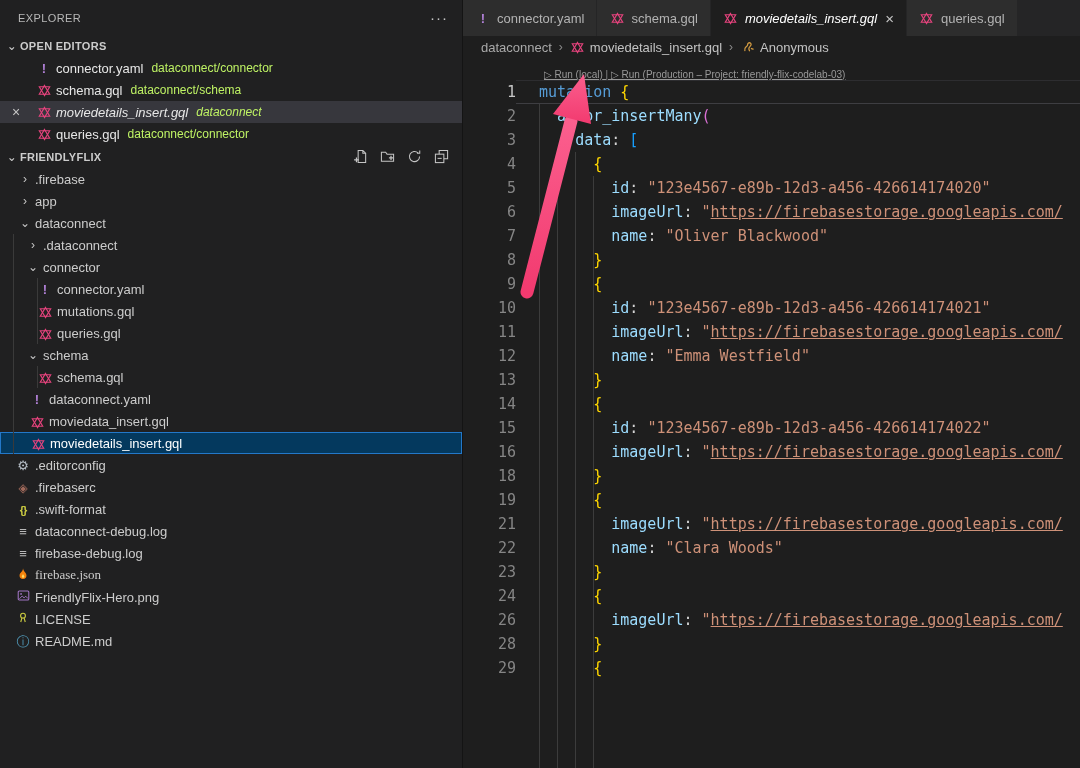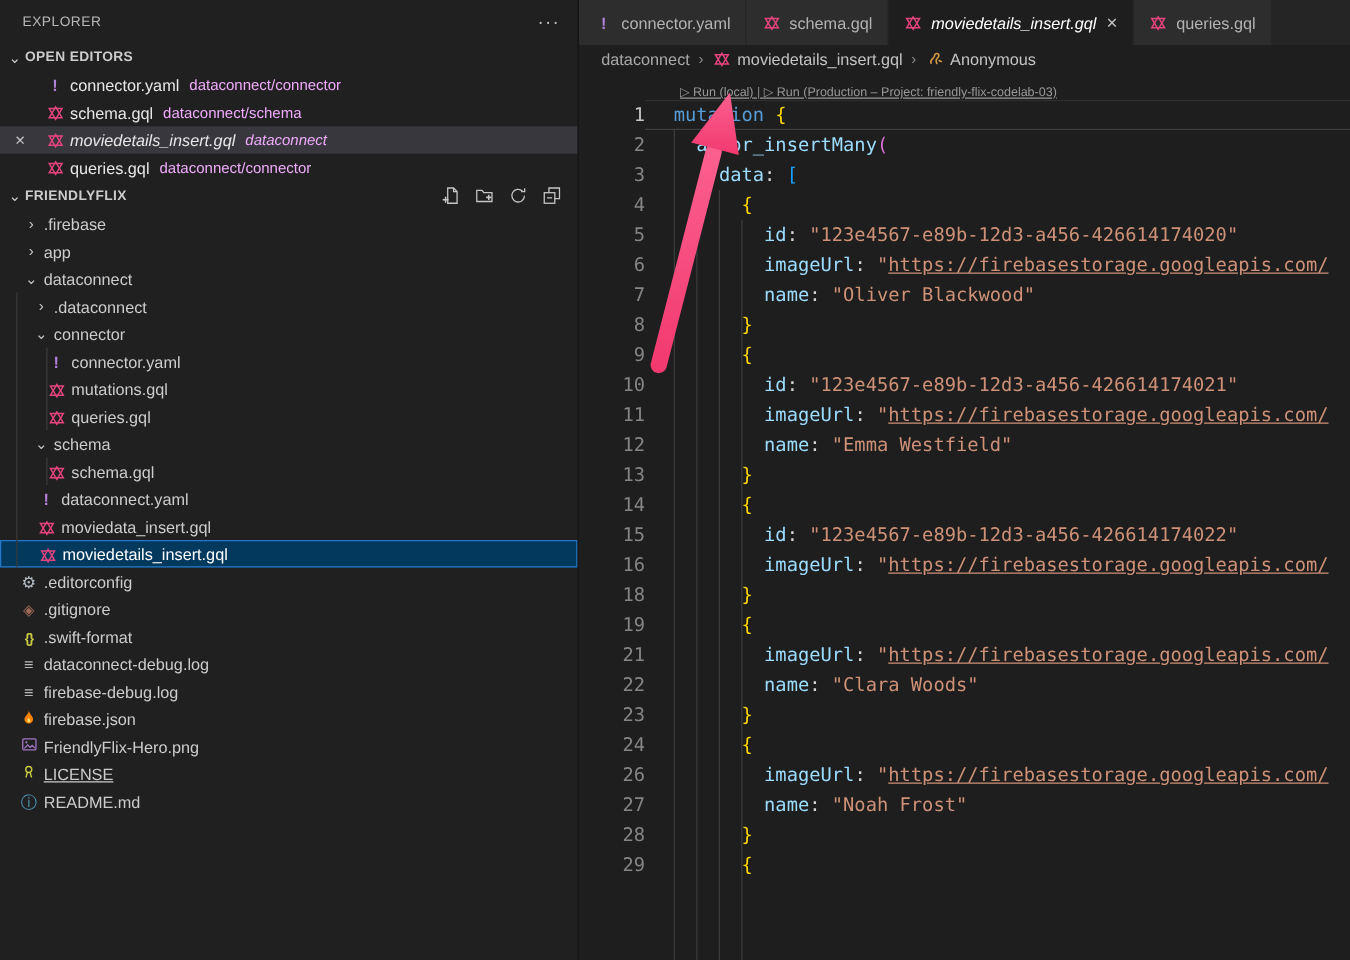--- a/index.html
+++ b/index.html
@@ -21,21 +21,21 @@
   .proj-header { padding-left:4px; height:23px; }
   .proj-tools { margin-left:auto; display:flex; gap:9px; padding-right:12px; }
   .tool-ic { width:18px; height:18px; display:flex; align-items:center; justify-content:center; cursor:pointer; }
   .tool-ic svg { stroke:#c5c5c5; fill:none; stroke-width:1.1; }
 
   .oe-row { height:22px; display:flex; align-items:center; font-size:13px; cursor:pointer; }
   .oe-row.active { background:#37373d; }
   .oe-close { width:16px; margin-left:8px; text-align:center; color:#c5c5c5; font-size:14px; }
   .oe-icon { width:18px; margin-left:12px; text-align:center; flex:none; }
   .oe-name { margin-left:4px; color:#e7e7e7; white-space:nowrap; }
-  .oe-path { margin-left:8px; color:#f0abfc; font-size:12px; white-space:nowrap; }
+  .oe-path { margin-left:8px; color:#bef264; font-size:12px; white-space:nowrap; }
   .oe-row.active .oe-name, .oe-row.active .oe-path { font-style:italic; }
 
   .tree { position:relative; }
   .tree-row { height:22px; display:flex; align-items:center; font-size:13px; color:#cccccc;
               cursor:pointer; white-space:nowrap; position:relative; }
   .tree-row .chev { width:14px; text-align:center; font-size:12px; color:#c5c5c5; flex:none; }
   .tree-row .f-ic { width:18px; text-align:center; flex:none; }
   .tree-row .lbl { margin-left:3px; }
   .tree-row.selected { background:var(--c-selection_bg,#04395e); border:1px solid var(--c-selection_border,#2378c9); color:#ffffff; }
   .guide { position:absolute; width:1px; background:#3a3a3a; }
@@ -240,50 +240,50 @@
                 <path d="M8 14.2 L1.6 3.4 H14.4 Z" fill="none" stroke="#e5437d" stroke-width="1.4"></path>
               </svg></span></span>
           <span class="lbl">moviedetails_insert.gql</span>
         </div>
         <div class="tree-row" style="padding-left: 14px;">
           <span class="f-ic"><span class="ic gear-ic">⚙</span></span>
           <span class="lbl">.editorconfig</span>
         </div>
         <div class="tree-row" style="padding-left: 14px;">
           <span class="f-ic"><span class="ic git-ic">◈</span></span>
-          <span class="lbl">.gitignore</span>
+          <span class="lbl">.firebaserc</span>
         </div>
         <div class="tree-row" style="padding-left: 14px;">
           <span class="f-ic"><span class="ic braces-ic">{}</span></span>
           <span class="lbl">.swift-format</span>
         </div>
         <div class="tree-row" style="padding-left: 14px;">
           <span class="f-ic"><span class="ic log-ic">≡</span></span>
           <span class="lbl">dataconnect-debug.log</span>
         </div>
         <div class="tree-row" style="padding-left: 14px;">
           <span class="f-ic"><span class="ic log-ic">≡</span></span>
           <span class="lbl">firebase-debug.log</span>
         </div>
-        <div class="tree-row" style="padding-left: 14px;">
+        <div class="tree-row" style="padding-left: 14px; font-family: Liberation Serif, serif;">
           <span class="f-ic"><span class="ic"><svg width="12" height="13" viewBox="0 0 16 16">
                 <path d="M8 1 C8.4 5 3.4 7 3.4 10.6 a4.6 4.6 0 0 0 9.2 0 C12.6 7 8.4 5 8 1 Z" fill="#f6820c"></path>
                 <path d="M8 8 C8 10 6.4 10.6 6.4 12 a1.7 1.7 0 0 0 3.4 0 C9.8 10.6 8 10 8 8 Z" fill="#fde068"></path>
               </svg></span></span>
           <span class="lbl">firebase.json</span>
         </div>
         <div class="tree-row" style="padding-left: 14px;">
           <span class="f-ic"><span class="ic"><svg width="13" height="13" viewBox="0 0 16 16">
                 <rect x="1.5" y="2.5" width="13" height="11" rx="1.2" fill="none" stroke="#a074c4" stroke-width="1.3"></rect>
                 <circle cx="5" cy="6" r="1.1" fill="#a074c4"></circle>
                 <path d="M3 12 l3.4-3.4 2.3 2.3 2-2 2.8 2.8" fill="none" stroke="#a074c4" stroke-width="1.2"></path>
               </svg></span></span>
           <span class="lbl">FriendlyFlix-Hero.png</span>
         </div>
-        <div class="tree-row" style="padding-left: 14px; text-decoration: underline;">
+        <div class="tree-row" style="padding-left: 14px;">
           <span class="f-ic"><span class="ic"><svg width="12" height="13" viewBox="0 0 16 16">
                 <circle cx="8" cy="5.5" r="3.2" fill="none" stroke="#cbcb41" stroke-width="1.5"></circle>
                 <path d="M6.6 8.4 L5 14 M9.4 8.4 L11 14" stroke="#cbcb41" stroke-width="1.5" fill="none"></path>
               </svg></span></span>
           <span class="lbl">LICENSE</span>
         </div>
         <div class="tree-row" style="padding-left: 14px;">
           <span class="f-ic"><span class="ic info-ic">ⓘ</span></span>
           <span class="lbl">README.md</span>
         </div>
@@ -369,21 +369,20 @@
           <div class="cl"><span class="ln">14</span><span class="lt"><span class="tk-pl">      </span><span class="tk-b1">{</span></span></div>
           <div class="cl"><span class="ln">15</span><span class="lt"><span class="tk-pl">        </span><span class="tk-pr">id</span><span class="tk-pl">: </span><span class="tk-st">"123e4567-e89b-12d3-a456-426614174022"</span></span></div>
           <div class="cl"><span class="ln">16</span><span class="lt"><span class="tk-pl">        </span><span class="tk-pr">imageUrl</span><span class="tk-pl">: </span><span class="tk-st">"</span><span class="tk-ur">https://firebasestorage.googleapis.com/</span></span></div>
           <div class="cl"><span class="ln">18</span><span class="lt"><span class="tk-pl">      </span><span class="tk-b1">}</span></span></div>
           <div class="cl"><span class="ln">19</span><span class="lt"><span class="tk-pl">      </span><span class="tk-b1">{</span></span></div>
           <div class="cl"><span class="ln">21</span><span class="lt"><span class="tk-pl">        </span><span class="tk-pr">imageUrl</span><span class="tk-pl">: </span><span class="tk-st">"</span><span class="tk-ur">https://firebasestorage.googleapis.com/</span></span></div>
           <div class="cl"><span class="ln">22</span><span class="lt"><span class="tk-pl">        </span><span class="tk-pr">name</span><span class="tk-pl">: </span><span class="tk-st">"Clara Woods"</span></span></div>
           <div class="cl"><span class="ln">23</span><span class="lt"><span class="tk-pl">      </span><span class="tk-b1">}</span></span></div>
           <div class="cl"><span class="ln">24</span><span class="lt"><span class="tk-pl">      </span><span class="tk-b1">{</span></span></div>
           <div class="cl"><span class="ln">26</span><span class="lt"><span class="tk-pl">        </span><span class="tk-pr">imageUrl</span><span class="tk-pl">: </span><span class="tk-st">"</span><span class="tk-ur">https://firebasestorage.googleapis.com/</span></span></div>
-          <div class="cl"><span class="ln">27</span><span class="lt"><span class="tk-pl">        </span><span class="tk-pr">name</span><span class="tk-pl">: </span><span class="tk-st">"Noah Frost"</span></span></div>
           <div class="cl"><span class="ln">28</span><span class="lt"><span class="tk-pl">      </span><span class="tk-b1">}</span></span></div>
           <div class="cl"><span class="ln">29</span><span class="lt"><span class="tk-pl">      </span><span class="tk-b1">{</span></span></div>
         </div>
       <div class="eg" style="left:76px;  top:46px;  bottom:0;"></div>
       <div class="eg" style="left:94px;  top:94px;  bottom:0;"></div>
       <div class="eg" style="left:112px; top:94px;  bottom:0;"></div>
       <div class="eg" style="left:130px; top:118px; bottom:0;"></div>
     </div>
   </main>
 

